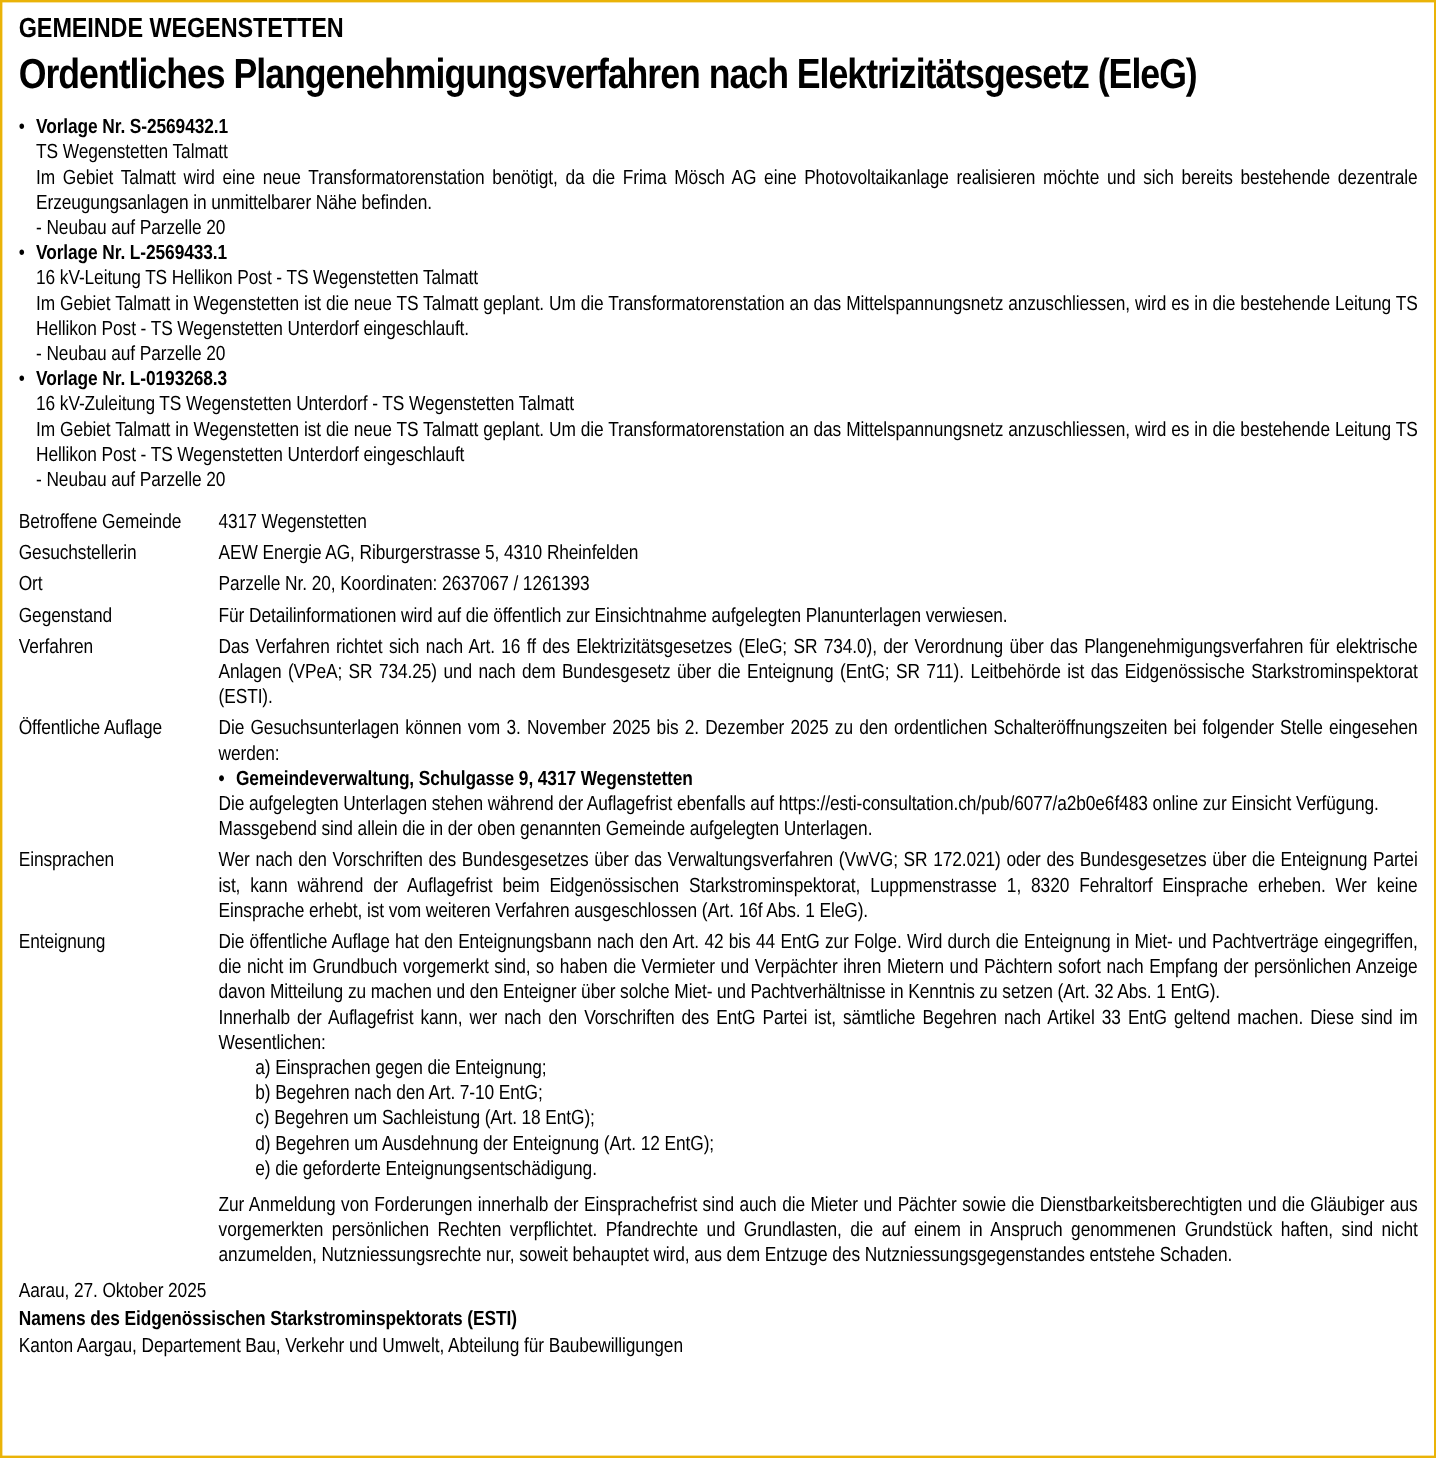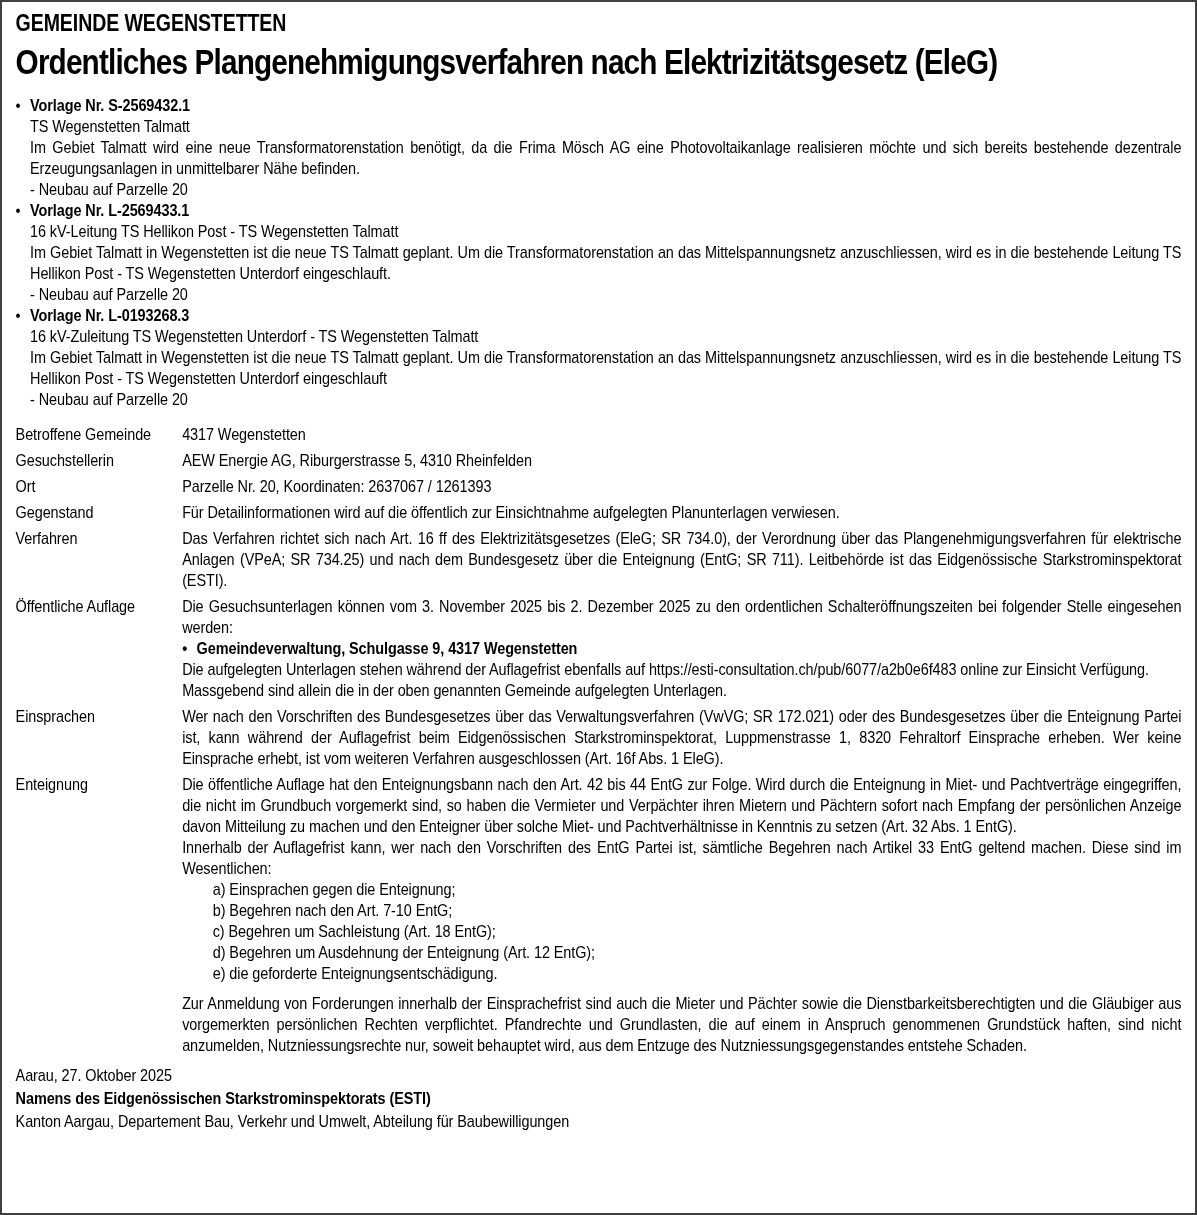--- a/index.html
+++ b/index.html
@@ -4,21 +4,21 @@
 <style>
   html, body {
     margin: 0;
     padding: 0;
     background: #ffffff;
   }
   .page {
     width: 1197px;
     height: 1215px;
     box-sizing: border-box;
-    border: 2px solid #404040;
+    border: 2px solid #eab308;
     background: #ffffff;
     overflow: hidden;
   }
   
   .scalewrap {
     width: 1404px;
     transform: scaleX(0.8497);
     transform-origin: 0 0;
     box-sizing: border-box;
     padding: 8px 16px 0 16px;

